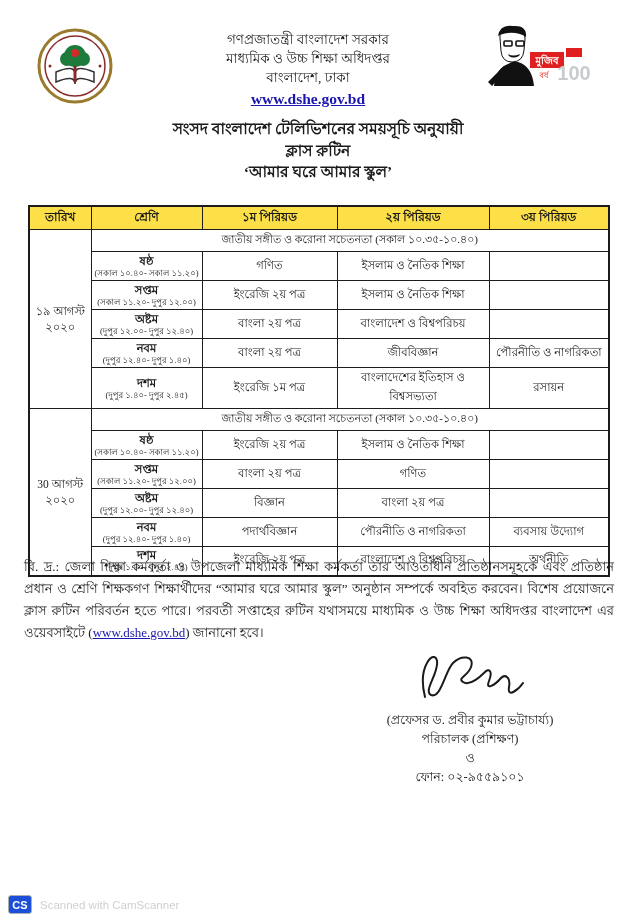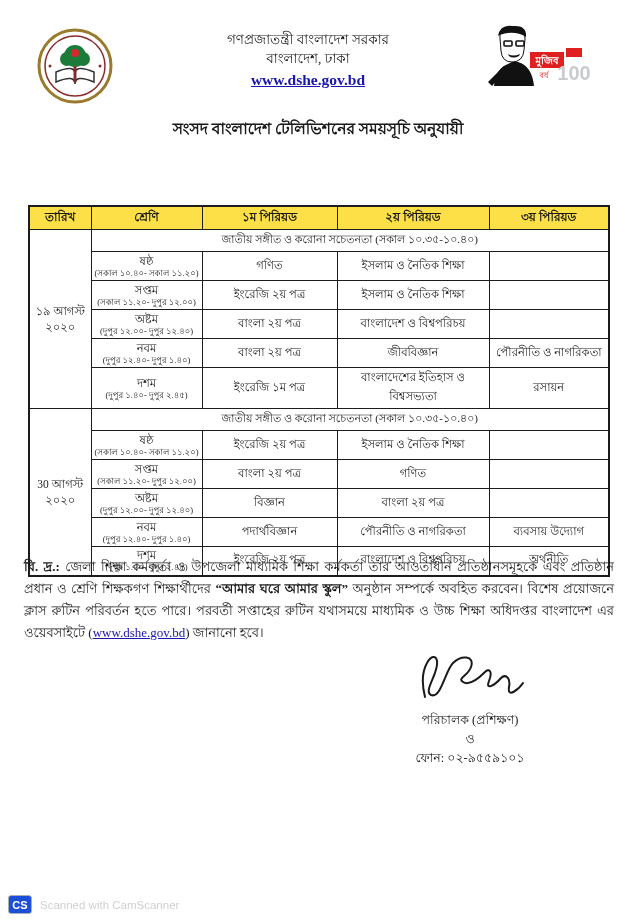--- a/index.html
+++ b/index.html
@@ -33,30 +33,30 @@
     font-size:11.5px;
   }
   table.routine td, table.routine th {
     border:1px solid #1c1c1c; text-align:center; vertical-align:middle;
     padding:1px 2px;
   }
   table.routine { border:2px solid #1c1c1c; }
   th.col-h { background:#fde047; font-weight:bold; height:23px; font-size:12px; }
   td.anthem { height:17px; font-size:11px;margin-top:22px; }
   td.r-class { height:29px; }
-  .class-name { font-size:11.5px; line-height:13px; }
+  .class-name { font-size:11.5px; line-height:13px;font-weight:bold; }
   .class-time { font-size:8.5px; line-height:10px; color:#222; }
   td.date-cell { font-size:11.5px; line-height:16px; }
 
   
   .note {
     position:absolute; top:556px; left:24px; right:22px;
     font-size:13px; line-height:22px; text-align:justify;
   }
-  .note b { font-weight:bold; }
+  .note b { font-weight:normal; }
   .note .link { color:#1a17b0; text-decoration:underline; }
 
   
   .sig-block { position:absolute; top:645px; left:330px; width:280px; text-align:center; }
   .sig-scribble { height:62px; margin-bottom:4px; }
   .sig-line { font-size:12.5px; line-height:19px; }
 
   
   .scan-footer { position:absolute; left:8px; bottom:10px; display:flex; align-items:center; gap:8px; }
   .cs-badge {
@@ -87,20 +87,21 @@
         <circle cx="39" cy="27" r="4" fill="#d42a2a"></circle>
         <path d="M20 46 Q39 38 39 48 Q39 38 58 46 L58 56 Q39 48 39 58 Q39 48 20 56 Z" fill="#ffffff" stroke="#333333" stroke-width="1.5"></path>
         <rect x="37.5" y="40" width="3" height="16" fill="#8a2b2b"></rect>
         <circle cx="14" cy="40" r="1.5" fill="#8a2b2b"></circle>
         <circle cx="64" cy="40" r="1.5" fill="#8a2b2b"></circle>
       </svg>
     </div>
 
     <div class="head-center">
       <div class="head-line">গণপ্রজাতন্ত্রী বাংলাদেশ সরকার</div>
+      <div class="head-line">মাধ্যমিক ও উচ্চ শিক্ষা অধিদপ্তর</div>
       <div class="head-line">বাংলাদেশ, ঢাকা</div>
       <div class="head-site">
         <a href="#">www.dshe.gov.bd</a>
       </div>
     </div>
 
     <div class="logo-right">
       <svg width="112" height="66" viewBox="0 0 112 66">
         <path d="M22 14 Q20 2 34 3 Q48 2 47 15 L46 26 Q45 38 34 38 Q24 38 23 27 Z" fill="#ffffff" stroke="#111111" stroke-width="1"></path>
         <path d="M20 12 Q22 0 35 2 Q49 1 48 13 Q40 8 30 9 Q23 10 20 12 Z" fill="#111111"></path>
@@ -113,20 +114,22 @@
         <text x="69" y="40" text-anchor="middle" font-size="10" fill="#ffffff" font-family="Liberation Sans, sans-serif" font-weight="bold">মুজিব</text>
         <rect x="88" y="24" width="16" height="9" fill="#e02020"></rect>
         <text x="96" y="56" text-anchor="middle" font-size="20" fill="#c9ccce" font-family="Liberation Sans, sans-serif" font-weight="bold">100</text>
         <text x="66" y="54" text-anchor="middle" font-size="8" fill="#e02020" font-family="Liberation Sans, sans-serif">বর্ষ</text>
       </svg>
     </div>
   </div>
 
   <div class="title-block">
     <div>সংসদ বাংলাদেশ টেলিভিশনের সময়সূচি অনুযায়ী</div>
+    <div>ক্লাস রুটিন</div>
+    <div>‘আমার ঘরে আমার স্কুল’</div>
   </div>
 
   <table class="routine">
     <colgroup>
       <col style="width:62px">
         <col style="width:111px">
         <col style="width:135px">
         <col style="width:152px">
         <col style="width:120px">
     </colgroup>
@@ -248,20 +251,21 @@
     </table>
 
   <p class="note"><b>বি. দ্র.:</b><span> জেলা শিক্ষা কর্মকর্তা ও উপজেলা মাধ্যমিক শিক্ষা কর্মকর্তা তার আওতাধীন প্রতিষ্ঠানসমূহকে এবং প্রতিষ্ঠান প্রধান ও শ্রেণি শিক্ষকগণ শিক্ষার্থীদের </span><b>“আমার ঘরে আমার স্কুল”</b><span> অনুষ্ঠান সম্পর্কে অবহিত করবেন। বিশেষ প্রয়োজনে ক্লাস রুটিন পরিবর্তন হতে পারে। পরবর্তী সপ্তাহের রুটিন যথাসময়ে মাধ্যমিক ও উচ্চ শিক্ষা অধিদপ্তর বাংলাদেশ এর ওয়েবসাইটে (</span><a href="#" class="link">www.dshe.gov.bd</a><span>) জানানো হবে।</span></p>
 
   <div class="sig-block">
     <div class="sig-scribble">
       <svg width="150" height="62" viewBox="0 0 150 62" style="display:block;margin:0 auto;">
         <path d="M30 52 C22 20 40 4 42 16 C44 28 28 46 36 50 C46 54 50 26 58 18 C66 10 80 10 76 22 C73 31 62 33 68 37 C74 41 84 33 90 27 C94 23 98 26 94 36 C90 46 100 40 106 33 C110 29 116 32 114 42 C112 54 124 44 128 38" fill="none" stroke="#1a1a1a" stroke-width="2" stroke-linecap="round"></path>
       </svg>
     </div>
+    <div class="sig-line">(প্রফেসর ড. প্রবীর কুমার ভট্টাচার্য্য)</div>
     <div class="sig-line">পরিচালক (প্রশিক্ষণ)</div>
     <div class="sig-line">ও</div>
     <div class="sig-line">ফোন: ০২-৯৫৫৯১০১</div>
   </div>
 
   <div class="scan-footer">
     <div class="cs-badge">CS</div>
     <div class="scan-text">Scanned with CamScanner</div>
   </div>
 

